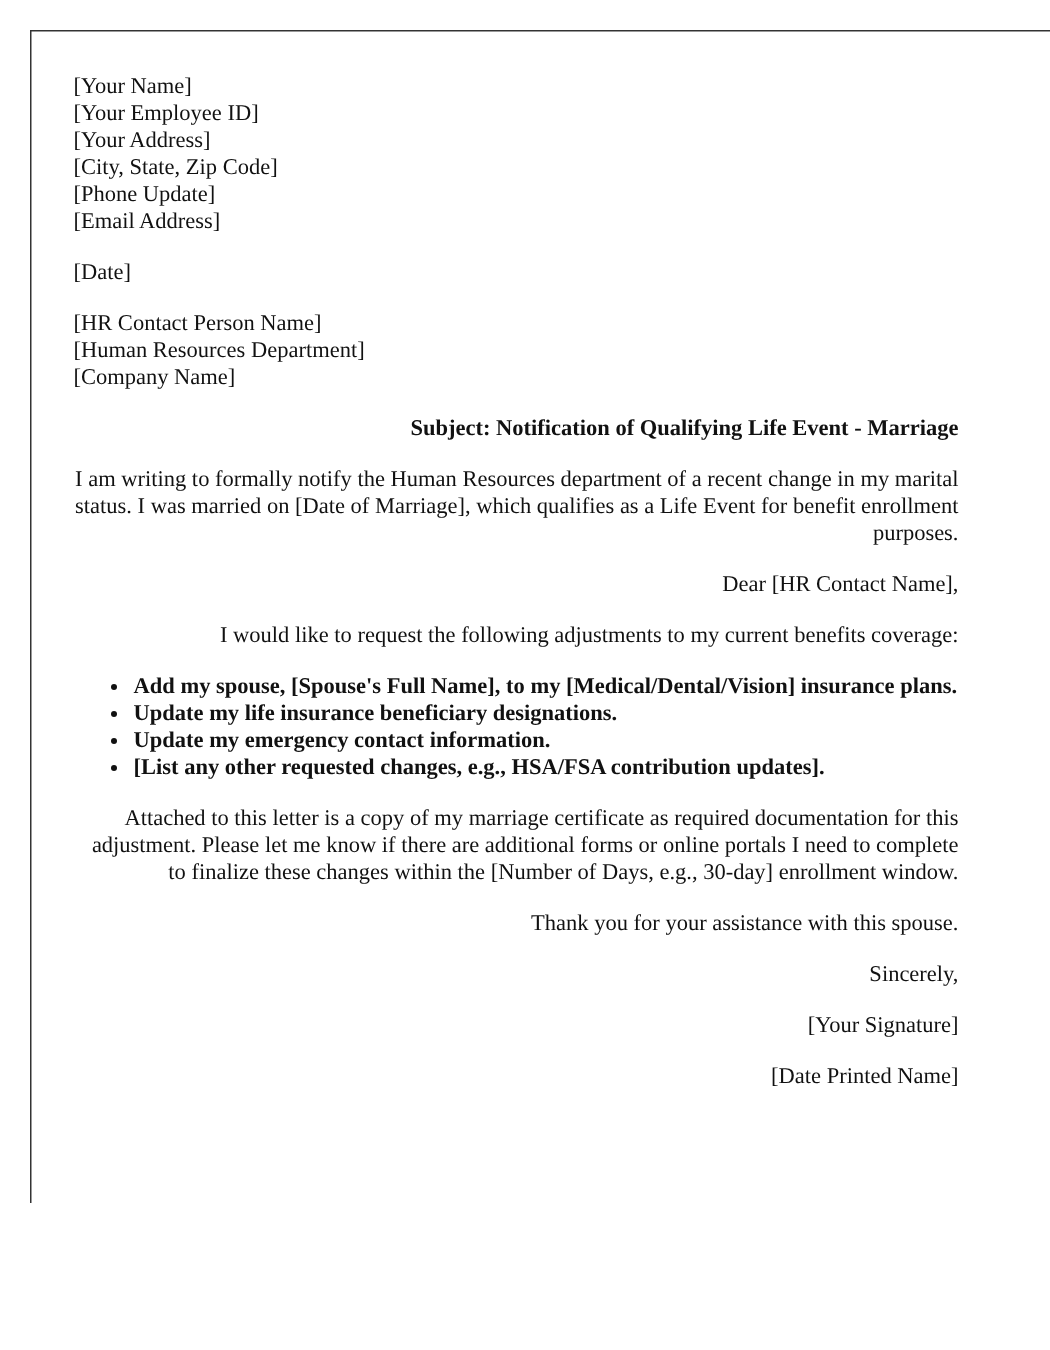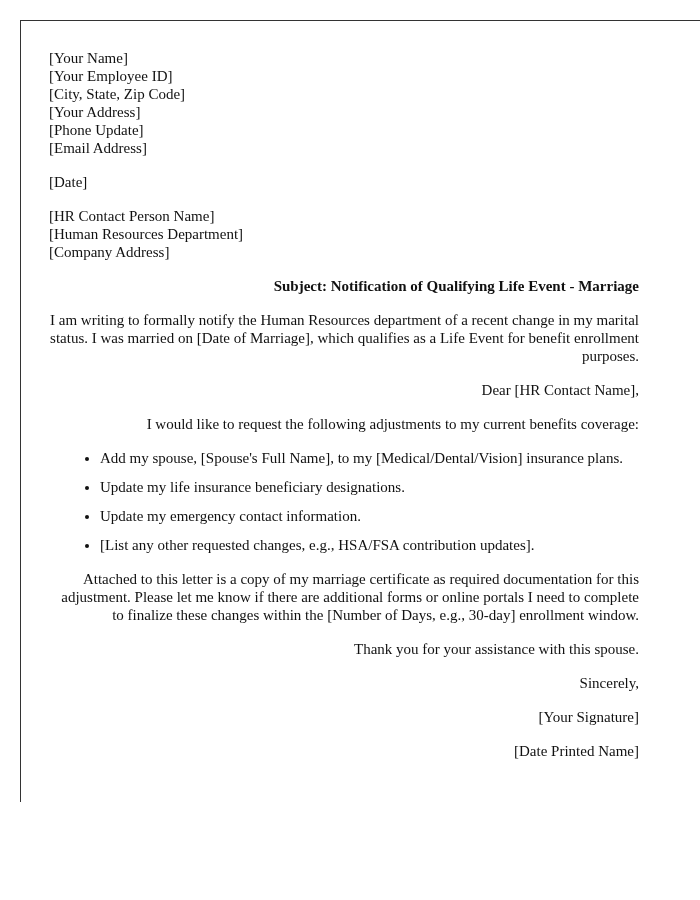--- a/index.html
+++ b/index.html
@@ -35,45 +35,45 @@
       line-height: 18px;
     }
     .block { margin: 0 0 16px 0; }
     .line { display: block; }
     p { margin: 0 0 16px 0; text-align: right; }
     .subject { font-weight: bold; margin-bottom: 16px; }
     ul {
       margin: 0 0 16px 0;
       padding-left: 40px;
     }
-    ul li { margin: 11px; }
+    ul li { margin: 0; font-weight: bold; }
   </style>
 </head>
 <body>
 
 <div class="page">
   <div class="content">
 
     <div class="block">
       <span class="line">[Your Name]</span>
       <span class="line">[Your Employee ID]</span>
+      <span class="line">[Your Address]</span>
       <span class="line">[City, State, Zip Code]</span>
-      <span class="line">[Your Address]</span>
       <span class="line">[Phone Update]</span>
       <span class="line">[Email Address]</span>
     </div>
 
     <div class="block">
       <span class="line">[Date]</span>
     </div>
 
     <div class="block">
       <span class="line">[HR Contact Person Name]</span>
       <span class="line">[Human Resources Department]</span>
-      <span class="line">[Company Address]</span>
+      <span class="line">[Company Name]</span>
     </div>
 
     <p class="subject">Subject: Notification of Qualifying Life Event - Marriage</p>
 
     <p>I am writing to formally notify the Human Resources department of a recent change in my marital status. I was married on [Date of Marriage], which qualifies as a Life Event for benefit enrollment purposes.</p>
 
     <p>Dear [HR Contact Name],</p>
 
     <p>I would like to request the following adjustments to my current benefits coverage:</p>
 

